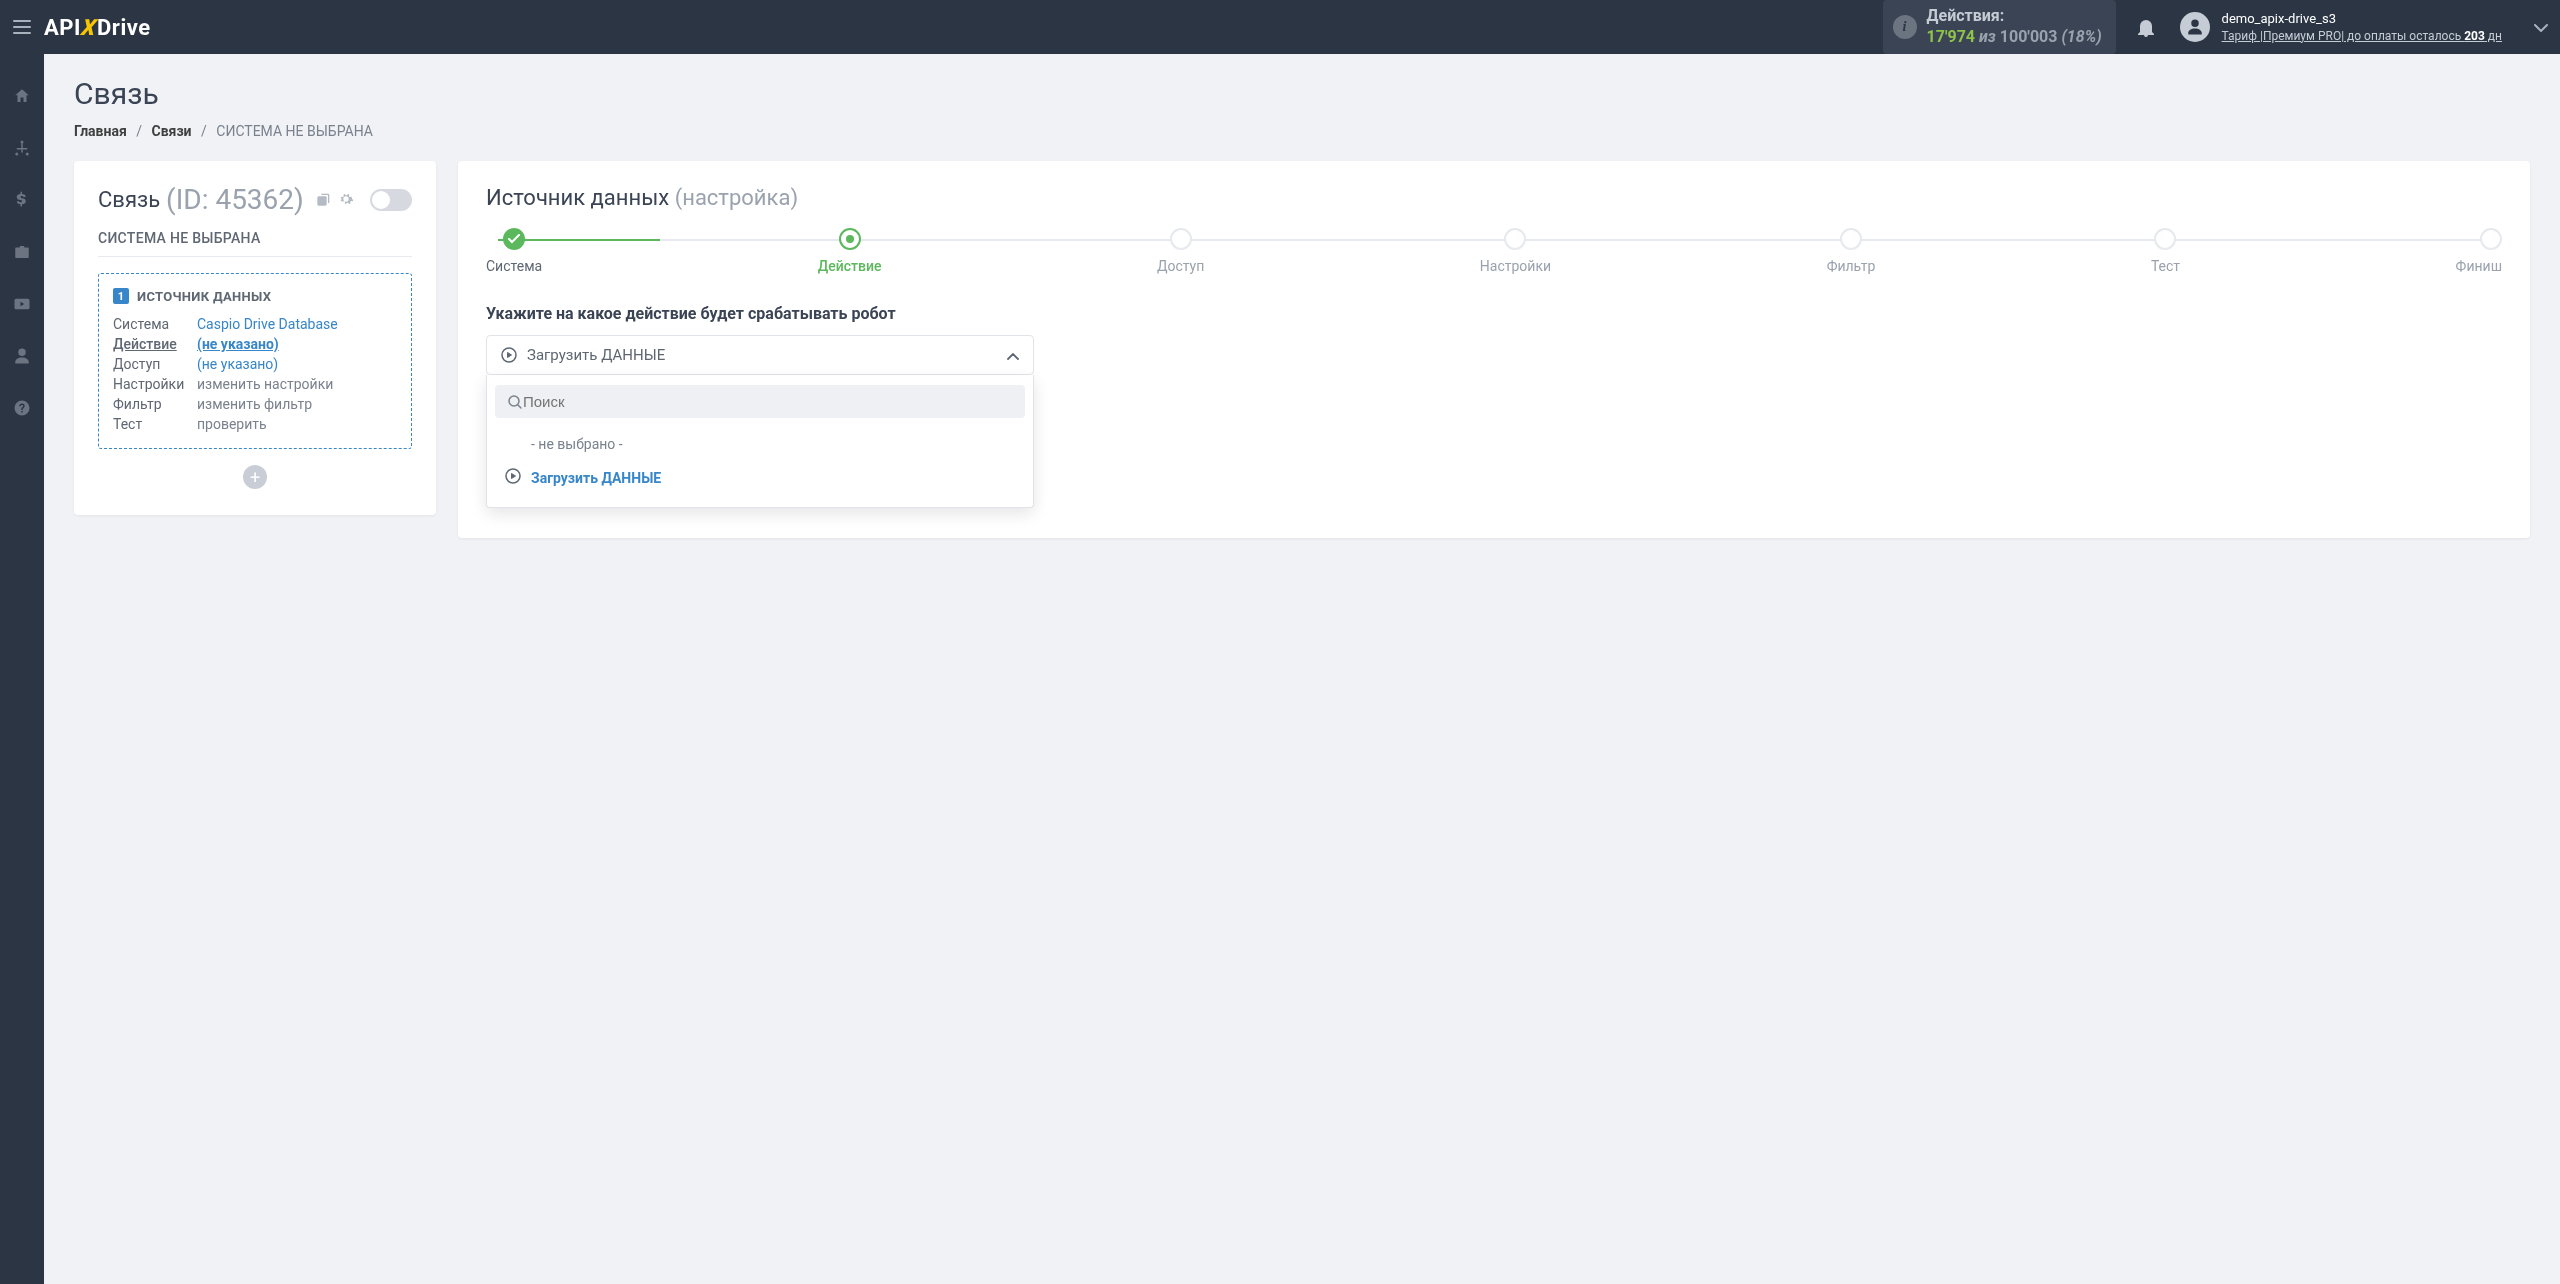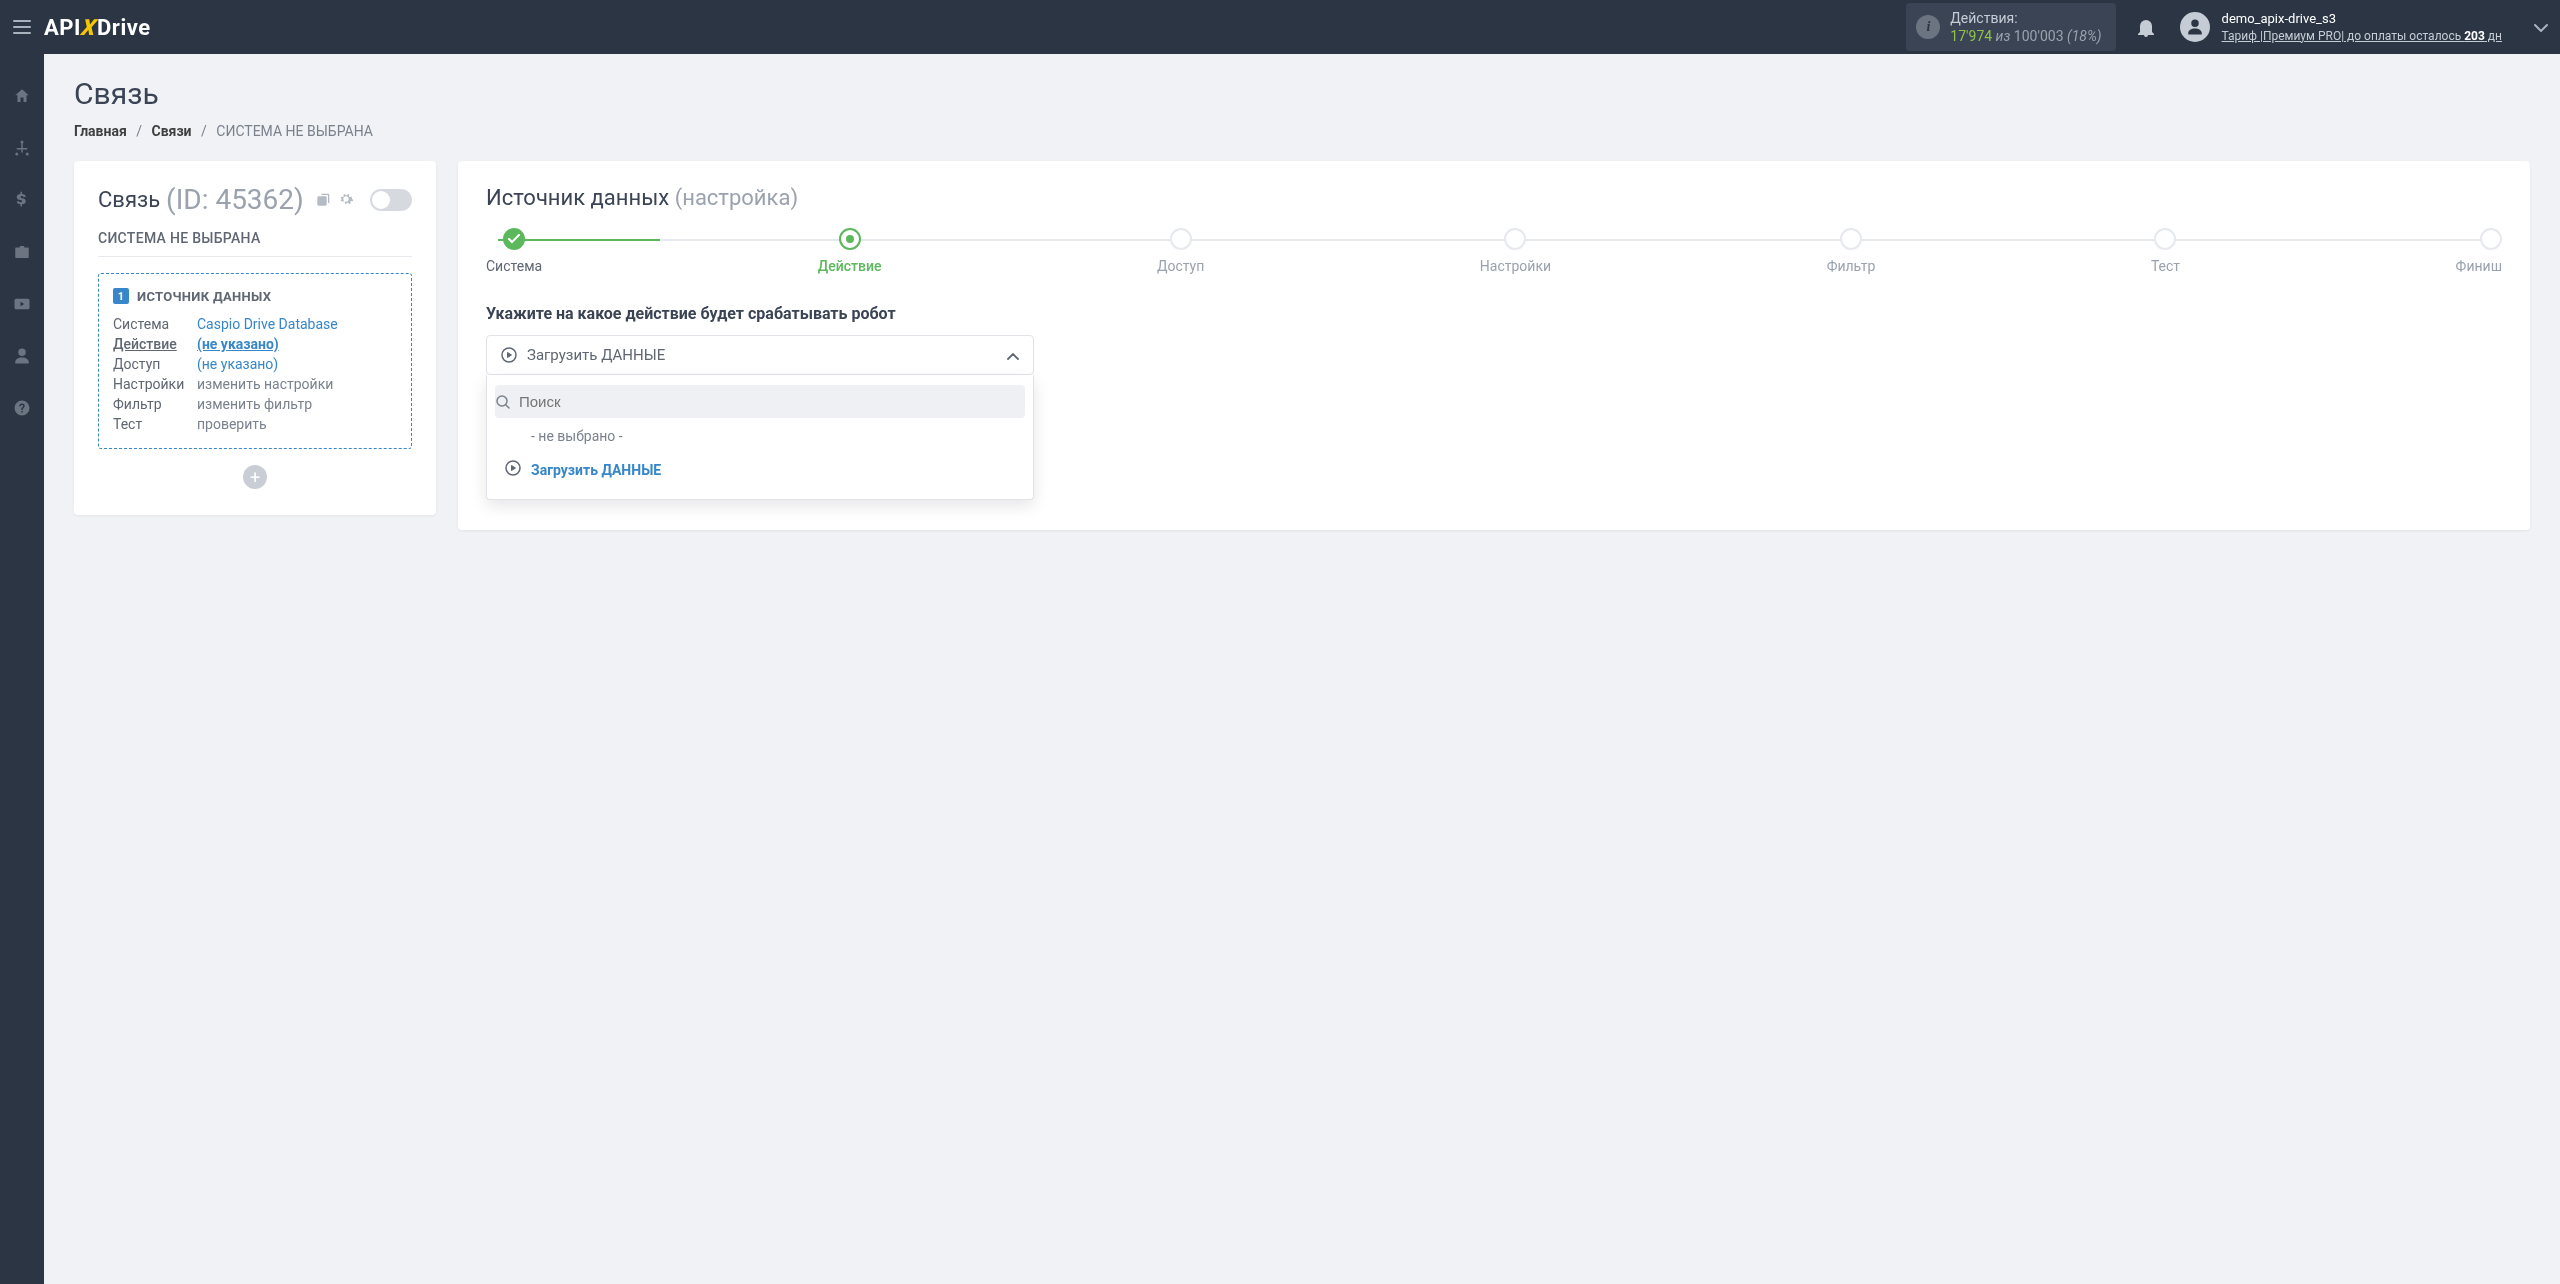--- a/index.html
+++ b/index.html
@@ -10,21 +10,21 @@
 .header { background: #2b3544; color: #fff; height: 54px; display: flex; align-items: center; padding: 0 12px 0 0; flex-shrink: 0; }
 .menu-btn { width: 44px; height: 54px; display: flex; align-items: center; justify-content: center; cursor: pointer; }
 .menu-btn svg { stroke: #a9b1bc; }
 .logo { display: flex; align-items: center; font-size: 22px; font-weight: 700; letter-spacing: 0.5px; }
 .logo .api { color: #fff; }
 .logo .x { color: #f7c600; font-style: italic; font-weight: 900; transform: skewX(-10deg); margin: 0 1px; }
 .logo .drive { color: #fff; }
 .header-spacer { flex: 1; }
 .actions-pill { background: #3a4454; border-radius: 4px; padding: 6px 14px 6px 10px; display: flex; align-items: center; gap: 10px; }
 .actions-pill .info-icon { width: 24px; height: 24px; background: #6b7480; border-radius: 50%; display: flex; align-items: center; justify-content: center; font-style: italic; font-weight: bold; font-family: Georgia, serif; font-size: 14px; color: #2b3544; }
-.actions-pill .act-text { font-size: 14px; line-height: 1.3; }
+.actions-pill .act-text { font-size: 16px; line-height: 1.3; font-weight: bold; }
 .actions-pill .act-label { color: #c6ccd5; }
 .actions-pill .act-values { }
 .actions-pill .used { color: #8fc24a; }
 .actions-pill .of { color: #9aa2ae; font-style: italic; }
 .actions-pill .total { color: #9aa2ae; }
 .actions-pill .pct { color: #9aa2ae; font-style: italic; }
 .bell-btn { width: 40px; height: 40px; display: flex; align-items: center; justify-content: center; margin-left: 10px; cursor: pointer; }
 .bell-btn svg { fill: #c6ccd5; }
 .user-block { display: flex; align-items: center; gap: 12px; margin-left: 14px; cursor: pointer; }
 .avatar-icon { width: 30px; height: 30px; background: #c6ccd5; border-radius: 50%; display: flex; align-items: center; justify-content: center; }
@@ -95,21 +95,21 @@
 .step-line-green { position: absolute; top: 11px; left: 12px; width: 162px; height: 2px; background: #5cb85c; z-index: 0; }
 
 .field-label { font-size: 16px; font-weight: 700; color: #3a4454; margin-bottom: 12px; }
 .select { border: 1px solid #e0e3e8; border-radius: 4px; padding: 10px 14px; display: flex; align-items: center; gap: 10px; font-size: 15px; color: #5f6773; cursor: pointer; width: 548px; }
 .select .play-ico { width: 16px; height: 16px; }
 .select .play-ico svg { stroke: #5f6773; fill: none; }
 .select-spacer { flex: 1; }
 .select .chev-up svg { stroke: #5f6773; }
 
 .dropdown { border: 1px solid #e0e3e8; border-top: none; border-radius: 0 0 4px 4px; width: 548px; box-shadow: 0 6px 16px rgba(0,0,0,0.1); padding: 10px 8px 12px; background: #fff; }
-.search-box { background: #eef0f3; border-radius: 4px; padding: 8px 0; display: flex; align-items: center; gap: 8px; margin-bottom: 2px; }
+.search-box { background: #eef0f3; border-radius: 4px; padding: 8px 12px; display: flex; align-items: center; margin-bottom: 10px; }
 .search-box svg { stroke: #7a828e; fill: none; }
 .search-box input { border: none; background: transparent; outline: none; font-size: 15px; flex: 1; color: #333; }
 .dd-option { padding: 8px 4px 8px 36px; font-size: 14px; cursor: pointer; }
 .dd-option.none { color: #7a828e; }
 .dd-option.action { color: #3686c9; font-weight: 700; display: flex; align-items: center; gap: 10px; padding-left: 10px; }
 .dd-option.action .play-ico svg { stroke: #5f6773; fill: none; }
 
 </style>
 </head>
 <body>

